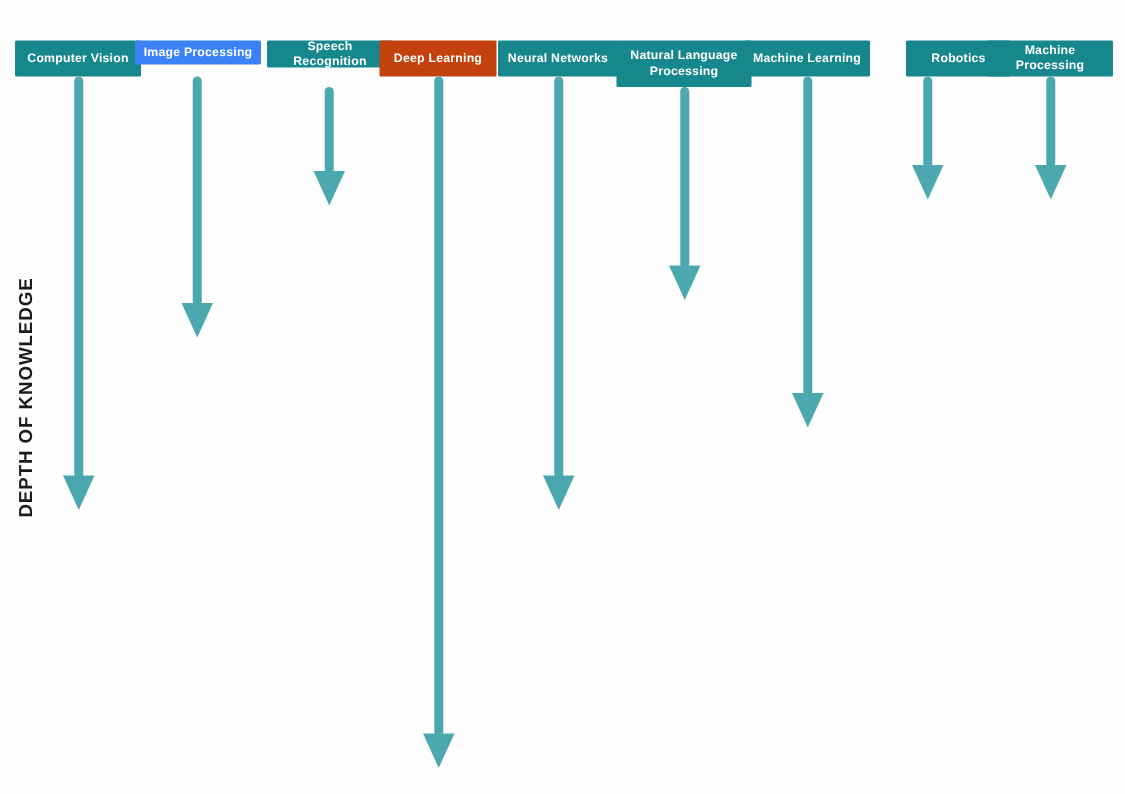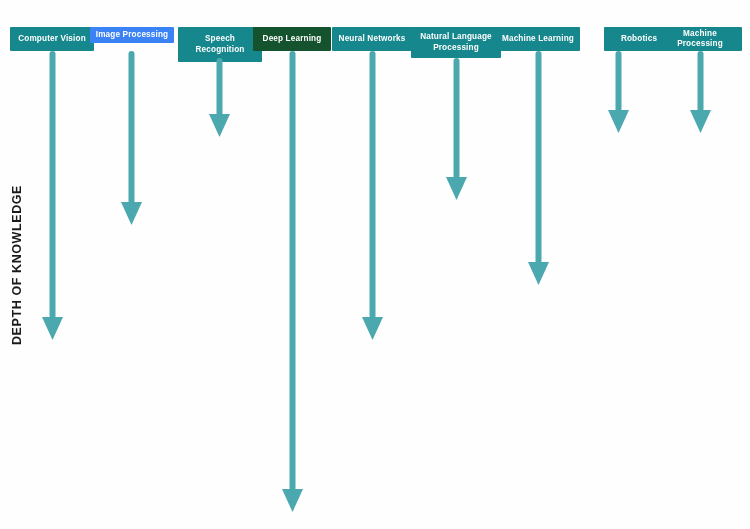--- a/index.html
+++ b/index.html
@@ -103,30 +103,30 @@
       </div>
       <div class="node-box" style="left: 90px; width: 84px; height: 16px; background: #3b82f6; color: rgb(255, 255, 255);">
         <span>Image Processing</span>
       </div>
       <div class="node-arrow" style="left: 120.5px; top: 51px; width: 21px; height: 174px;">
         <svg width="21" height="174" viewBox="0 0 21 174">
           <rect x="7.5" y="0" width="6" height="153" rx="3" ry="3" fill="#4ba8ae"></rect>
           <polygon points="0,151 21,151 10.5,174" fill="#4ba8ae"></polygon>
         </svg>
       </div>
-      <div class="node-box" style="left: 178px; width: 84px; height: 35px; background: rgb(22, 135, 140); color: rgb(255, 255, 255);">
+      <div class="node-box" style="left: 178px; width: 84px; height: 18px; background: rgb(22, 135, 140); color: rgb(255, 255, 255);">
         <span>Speech<br>Recognition</span>
       </div>
       <div class="node-arrow" style="left: 208.5px; top: 58px; width: 21px; height: 79px;">
         <svg width="21" height="79" viewBox="0 0 21 79">
           <rect x="7.5" y="0" width="6" height="58" rx="3" ry="3" fill="#4ba8ae"></rect>
           <polygon points="0,56 21,56 10.5,79" fill="#4ba8ae"></polygon>
         </svg>
       </div>
-      <div class="node-box" style="left: 253px; width: 78px; height: 24px; background: #14532d; color: rgb(255, 255, 255);">
+      <div class="node-box" style="left: 253px; width: 78px; height: 24px; background: #c2410c; color: rgb(255, 255, 255);">
         <span>Deep Learning</span>
       </div>
       <div class="node-arrow" style="left: 281.5px; top: 51px; width: 21px; height: 461px;">
         <svg width="21" height="461" viewBox="0 0 21 461">
           <rect x="7.5" y="0" width="6" height="440" rx="3" ry="3" fill="#4ba8ae"></rect>
           <polygon points="0,438 21,438 10.5,461" fill="#4ba8ae"></polygon>
         </svg>
       </div>
       <div class="node-box" style="left: 332px; width: 80px; height: 24px; background: rgb(22, 135, 140); color: rgb(255, 255, 255);">
         <span>Neural Networks</span>

